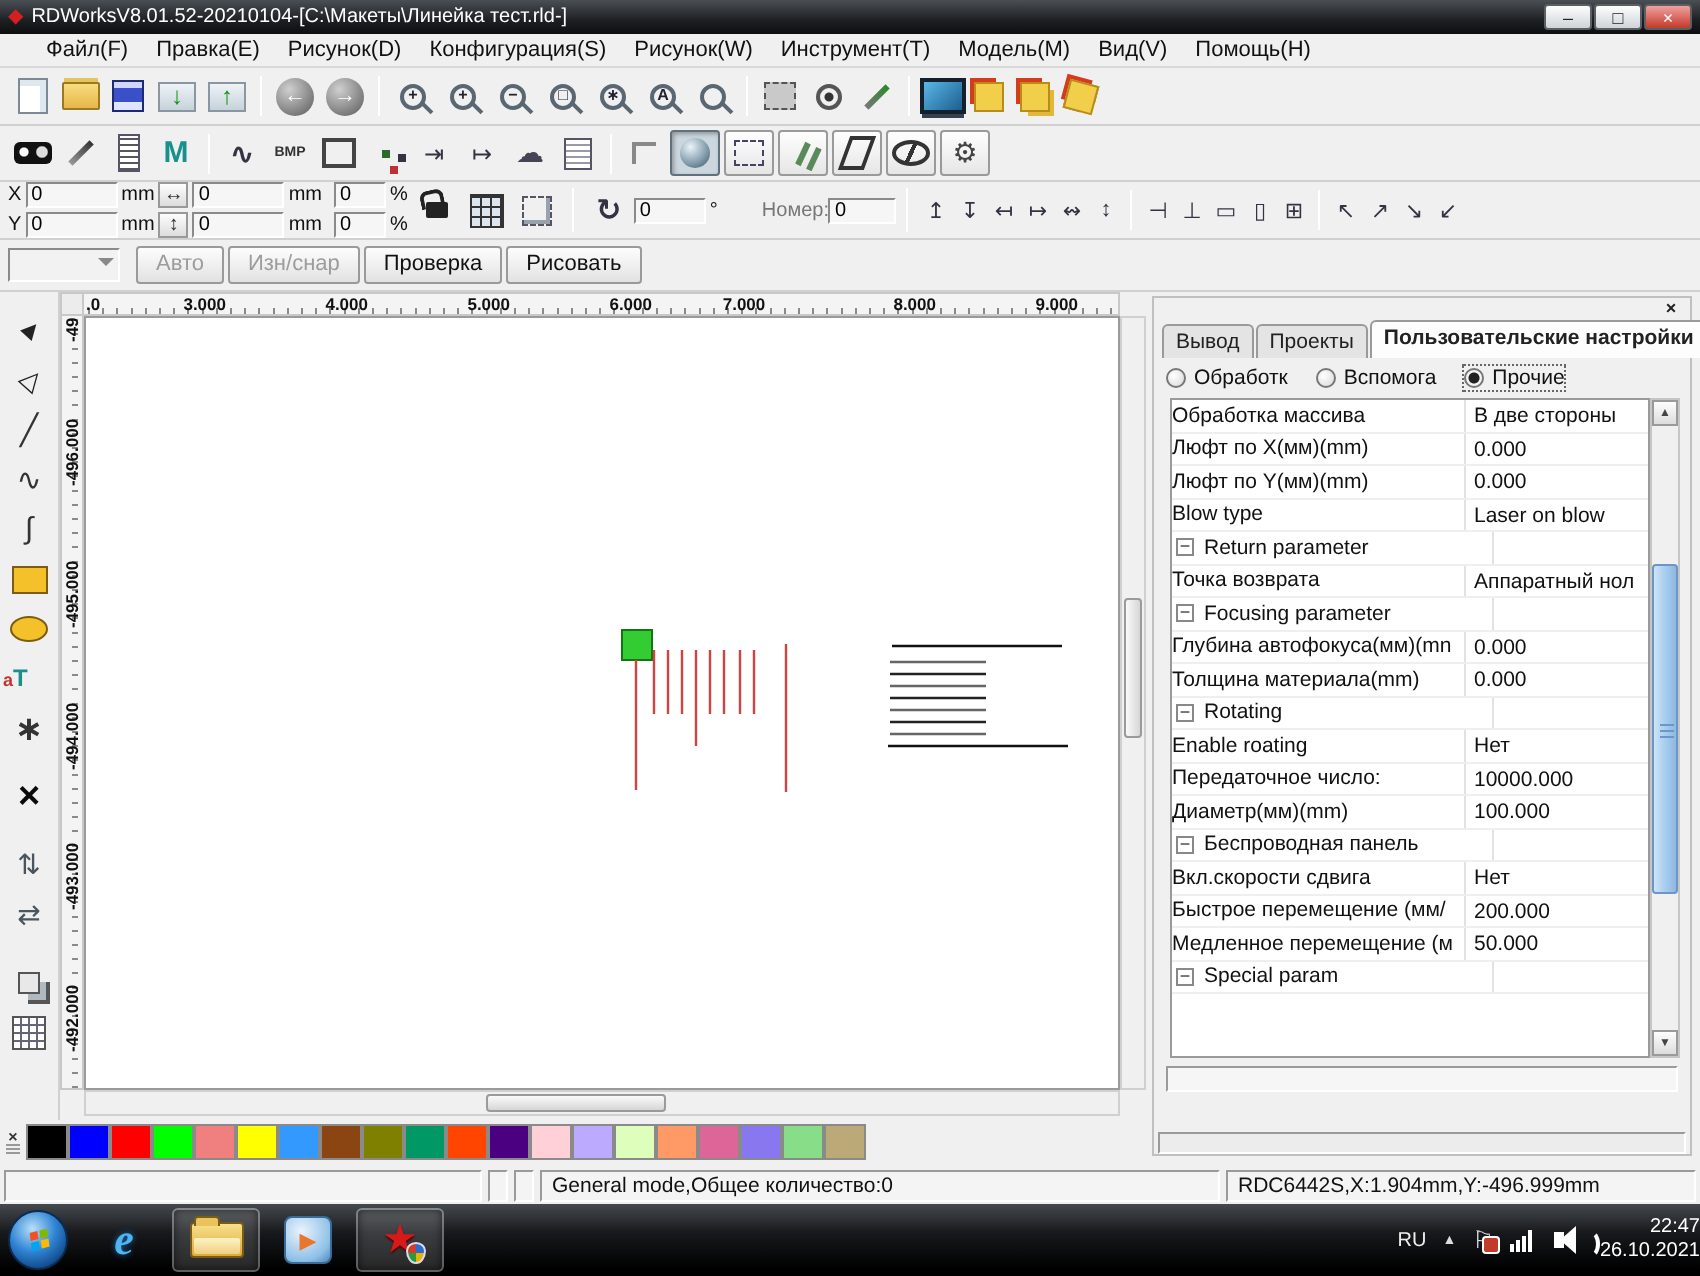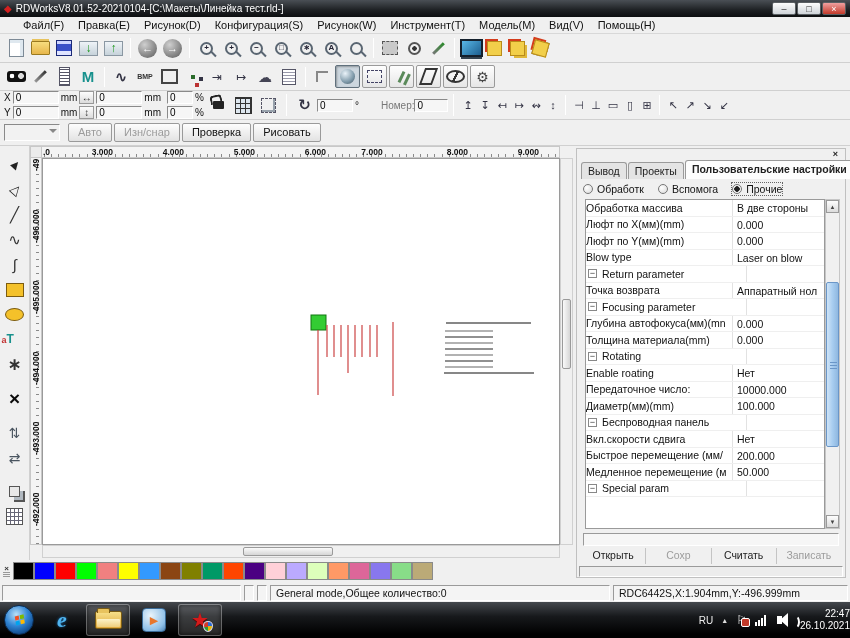--- a/index.html
+++ b/index.html
@@ -524,27 +524,20 @@
           <span class="plabel">Special param</span>
           <span class="pvalue"></span>
         </div>
       </div>
     <div id="pscroll">
       <span class="sarr up">▲</span>
       <span id="pthumb"></span>
       <span class="sarr down">▼</span>
     </div>
     <div id="pinfobox"></div>
-    <div id="pbuttons">
-
-    <span class="pbtn">Открыть</span>
-        <span class="pbtn disabled">Сохр</span>
-        <span class="pbtn">Считать</span>
-        <span class="pbtn disabled">Записать</span>
-      </div>
     <div id="pstrip"></div>
   </div>
 
   <div id="palette">
     <span id="palctl">
       <span id="palclose">×</span>
       <span id="palgrip"></span>
     </span>
     <span style="display:flex">
 

